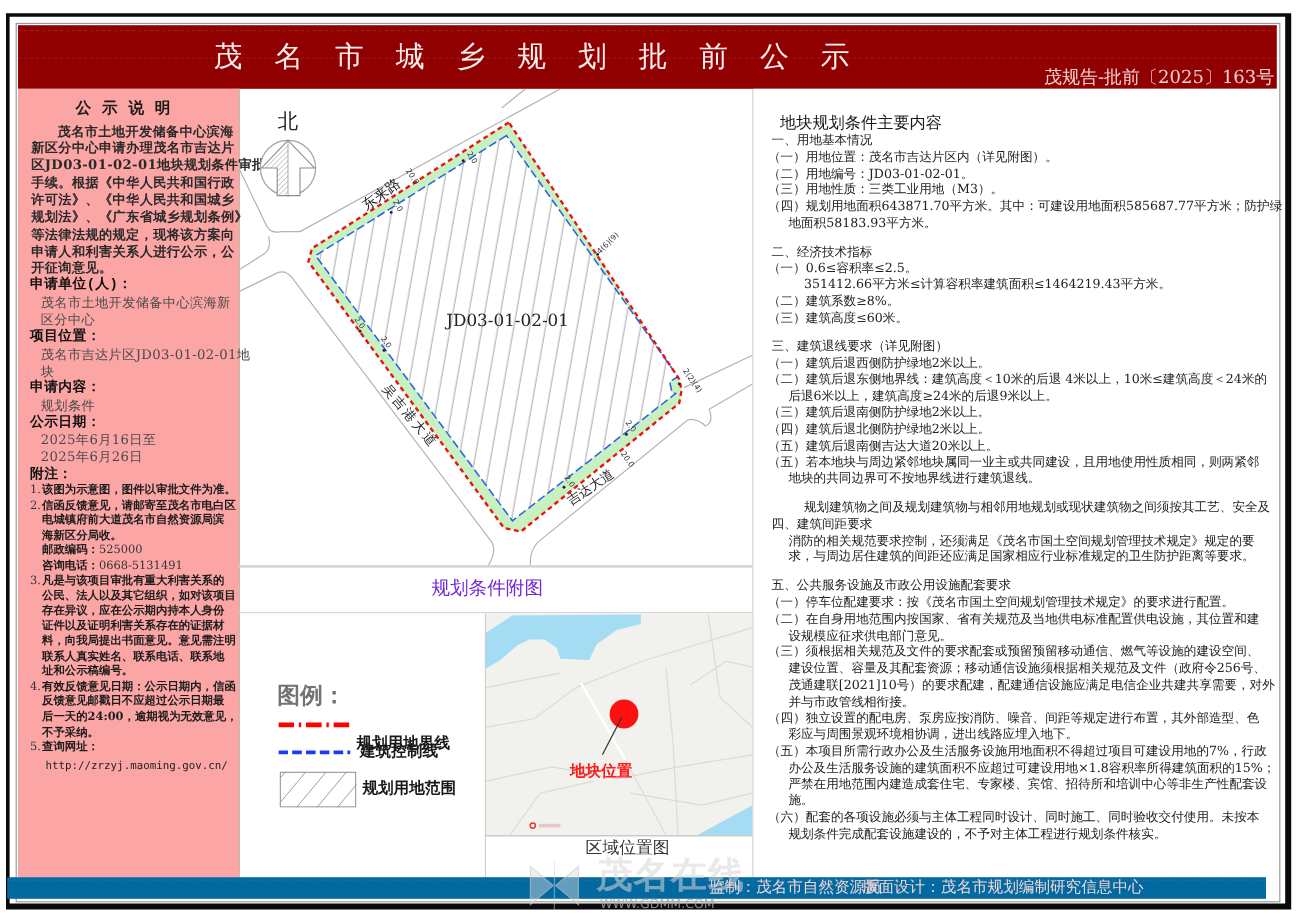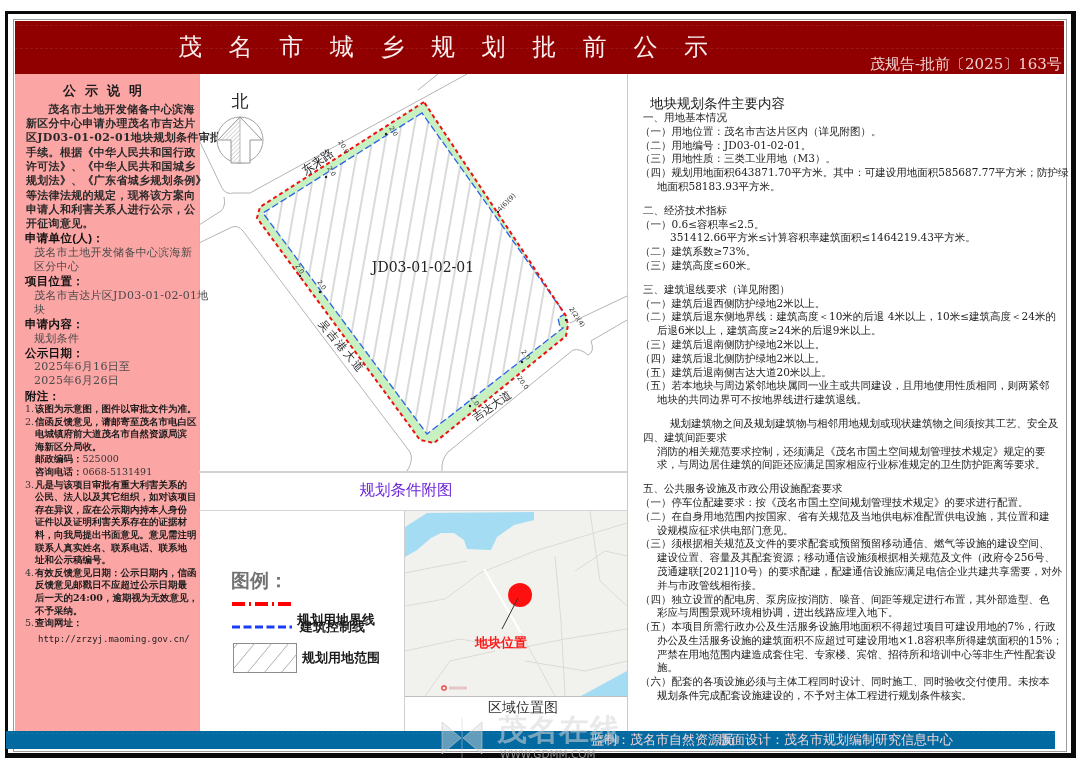--- a/index.html
+++ b/index.html
@@ -21,21 +21,21 @@
   .docno { position: absolute; left: 855px; top: 35px; font-size: 15px; line-height: 17px; color: #f3d3d3; white-space: nowrap; }
 
   
   .left-panel { left: 15px; top: 74px; width: 185px; height: 657px; background: #fca5a5; border-right: 1px solid #C5BBA6; }
   .lp-inner { position: absolute; left: 5px; top: 6px; width: 176px; }
   .lp-title { width: 174px; text-align: center; font-size: 13px; font-weight: bold; letter-spacing: 9px;
               line-height: 22.8px; height: 22.8px; color: #1a1a1a; }
   .lp-row { font-size: 11px; line-height: 14.3px; height: 14.3px; white-space: nowrap; letter-spacing: 0.3px; }
   .lp-intro { color: #2a2a2a; font-weight: bold; padding-left: 6px; }
   .lp-intro.first { padding-left: 28px; }
-  .lp-label { padding-left: 5px; font-weight: bold; font-size: 11.5px; color: #111; font-family: Liberation Sans, sans-serif; }
+  .lp-label { padding-left: 5px; font-weight: bold; font-size: 11.5px; color: #111; font-family: Liberation Mono, monospace; }
   .lp-value { padding-left: 14px; color: #4a4a4a; }
   .ln-row { position: relative; font-size: 9.5px; line-height: 12.6px; height: 12.6px; white-space: nowrap;
             padding-left: 15px; color: #1c1c1c; font-weight: bold; }
   .ln-num { position: absolute; left: 5px; top: 0; font-weight: normal; color: #333; }
   .ln-val { font-weight: normal; color: #333; }
   .ln-url { padding-left: 18px; margin-top: 3px; font-weight: normal; font-family: "DejaVu Sans Mono", monospace; font-size: 9px; color: #222; }
 
   
   .divider { background: #c9c9c9; }
   .map-caption { left: 199px; top: 481px; width: 414px; text-align: center; font-size: 15.5px; line-height: 18px; color: #6d28d9; font-family: "DejaVu Sans", sans-serif; }
@@ -264,21 +264,21 @@
       <div class="rl"><span>（二）</span><span>用地编号：JD03-01-02-01。</span></div>
       <div class="rl"><span>（三）</span><span>用地性质：三类工业用地（M3）。</span></div>
       <div class="rl"><span>（四）</span><span>规划用地面积643871.70平方米。其中：可建设用地面积585687.77平方米；防护绿</span></div>
       <div class="rl rc">地面积58183.93平方米。</div>
     </div>
 
     <div class="rsec">
       <div class="rl rh">二、经济技术指标</div>
       <div class="rl"><span>（一）</span><span>0.6≤容积率≤2.5。</span></div>
       <div class="rl rd">351412.66平方米≤计算容积率建筑面积≤1464219.43平方米。</div>
-      <div class="rl"><span>（二）</span><span>建筑系数≥73%。</span></div>
+      <div class="rl"><span>（二）</span><span>建筑系数≥8%。</span></div>
       <div class="rl"><span>（三）</span><span>建筑高度≤60米。</span></div>
     </div>
 
     <div class="rsec">
       <div class="rl rh">三、建筑退线要求（详见附图）</div>
       <div class="rl"><span>（一）</span><span>建筑后退西侧防护绿地2米以上。</span></div>
       <div class="rl"><span>（二）</span><span>建筑后退东侧地界线：建筑高度＜10米的后退 4米以上，10米≤建筑高度＜24米的</span></div>
       <div class="rl rc">后退6米以上，建筑高度≥24米的后退9米以上。</div>
       <div class="rl"><span>（三）</span><span>建筑后退南侧防护绿地2米以上。</span></div>
       <div class="rl"><span>（四）</span><span>建筑后退北侧防护绿地2米以上。</span></div>

